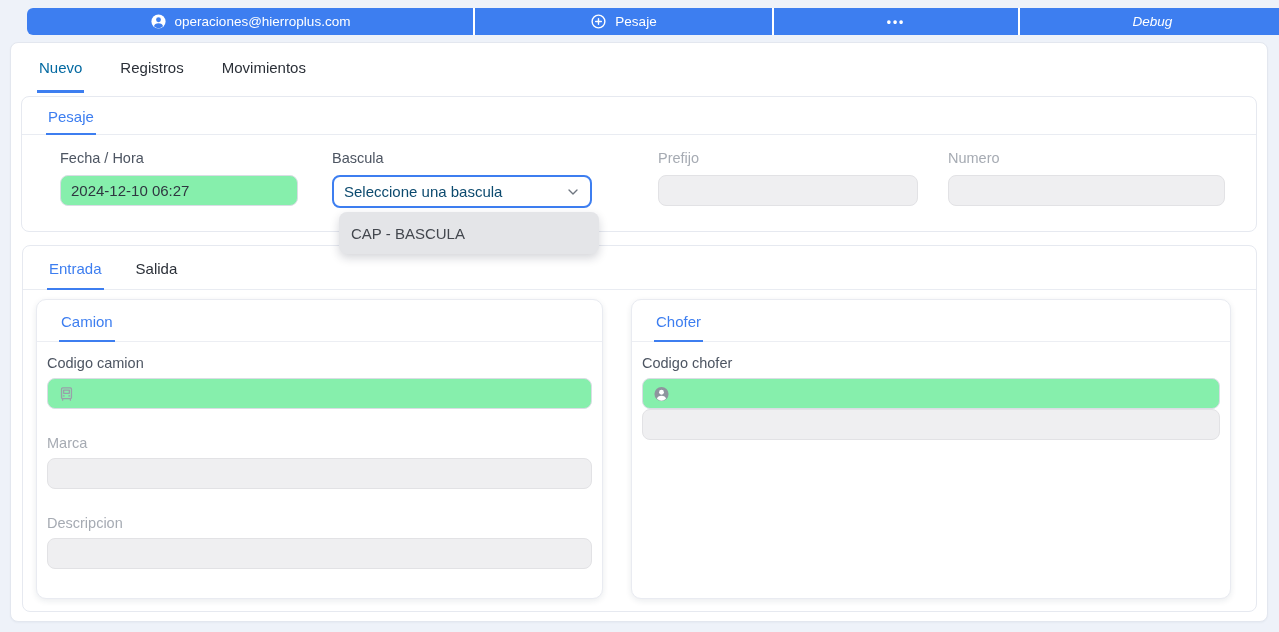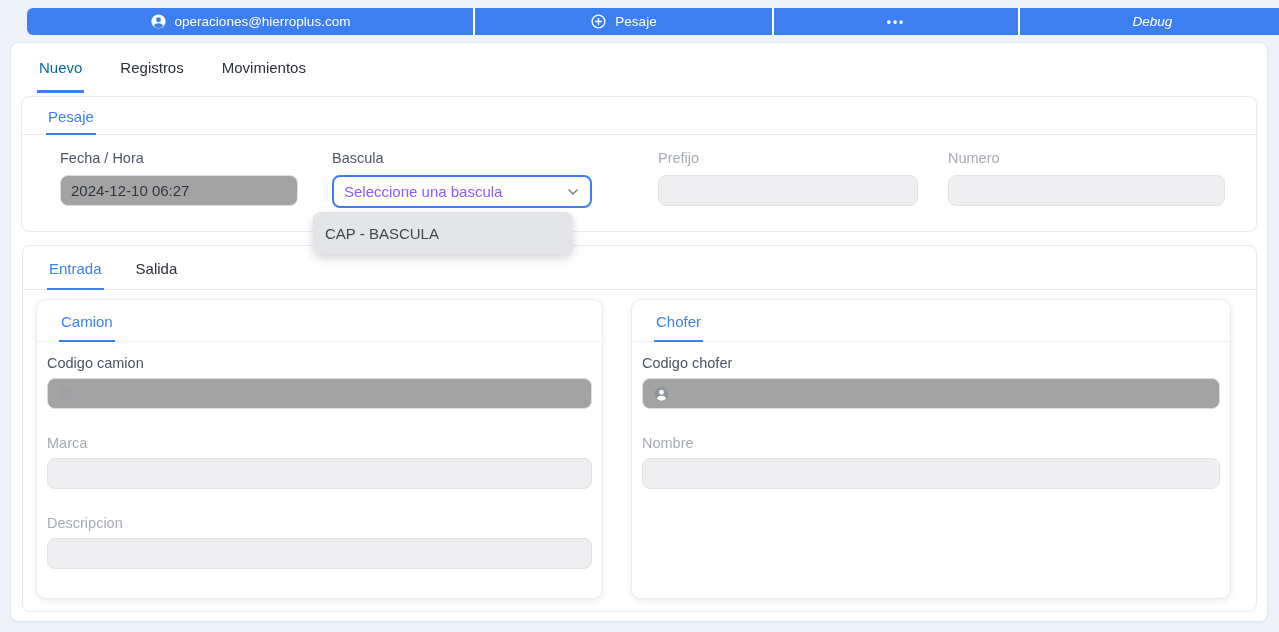--- a/index.html
+++ b/index.html
@@ -60,38 +60,38 @@
   .card-tab.active { color:#3d7ef0; border-bottom-color:#3d7ef0; }
 
   .fields {
     display:grid; grid-template-columns:272px 326px 290px 1fr;
     padding:15px 0 0 38px;
   }
   .field-label { font-size:14.5px; color:#4d5562; margin-bottom:9px; }
   .field-label.disabled { color:#a6abb3; }
   .tinput {
     height:31px; border:1px solid #d9dde4; border-radius:8px;
-    font-size:15px; color:#2f3640; padding:0 10px; background:#a3a3a3;
+    font-size:15px; color:#2f3640; padding:0 10px; background:#86efac;
     font-family:inherit; outline:none; display:block;
   }
   .tinput:disabled, .tinput.disabled { background:#efeff1; border-color:#e2e2e5; }
   .w-fecha { width:238px; }
   .w-pref  { width:260px; }
   .w-num   { width:277px; }
 
   .select {
     height:33px; width:260px; border:2px solid #3d7ef0; border-radius:8px;
     display:flex; align-items:center; justify-content:space-between;
     padding:0 9px 0 10px; background:#fff; cursor:pointer;
   }
-  .select .ph { font-size:15px; color:#8b5cf6; }
+  .select .ph { font-size:15px; color:#0c4a6e; }
 
   
   .dropdown {
-    position:absolute; left:302px; top:169px; width:260px; height:42px;
+    position:absolute; left:328px; top:169px; width:260px; height:42px;
     background:#e4e5e8; border-radius:8px; z-index:20;
     box-shadow:0 4px 10px rgba(20,30,50,.18);
     display:flex; align-items:center;
   }
   .dropdown-option {
     font-size:15px; color:#43474e; padding:0 12px; width:100%; height:100%;
     display:flex; align-items:center; cursor:pointer; border-radius:8px;
   }
 
   
@@ -233,20 +233,19 @@
           <div class="icon-input">
             <span class="in-icon">
               <svg viewBox="0 0 24 24" width="17" height="17">
                 <circle cx="12" cy="12" r="10" fill="#8e959e"></circle>
                 <circle cx="12" cy="9.5" r="3.4" fill="#ffffff"></circle>
                 <path d="M12 14.5c-3.3 0-6 1.8-6.4 4.2a10 10 0 0 0 12.8 0c-.4-2.4-3.1-4.2-6.4-4.2z" fill="#ffffff"></path>
               </svg>
             </span>
             <input class="tinput" type="text" value="" style="">
           </div>
-          <div class="field-label disabled gap">Nombre</div>
           <input class="tinput" type="text" disabled="" value="" style="">
         </div>
       </div>
 
     </div>
   </div>
 </div>
 
 </body></html>

